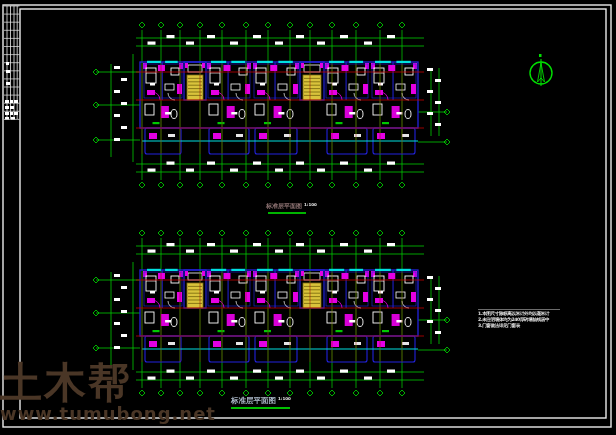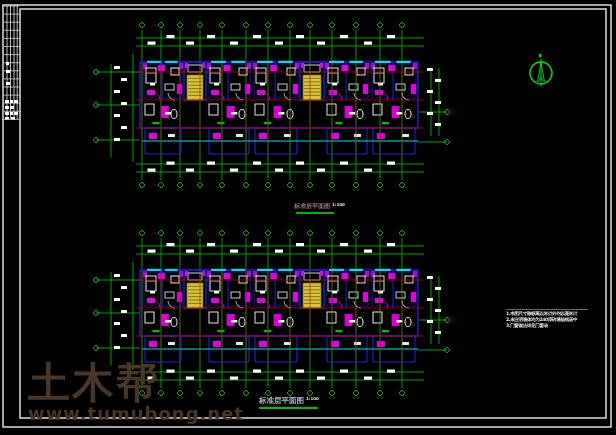--- a/index.html
+++ b/index.html
@@ -1,19 +1,19 @@
 <!DOCTYPE html>
 <html><head>
 <meta charset="utf-8">
 <style>
   html,body{margin:0;padding:0;background:#000;}
   #sheet{position:relative;width:616px;height:435px;background:#000;overflow:hidden;
          font-family:"DejaVu Sans","Liberation Sans",sans-serif;}
   #cad{position:absolute;left:0;top:0;}
-  .overlay{position:absolute;line-height:1;white-space:nowrap;margin-left:28px;}
+  .overlay{position:absolute;line-height:1;white-space:nowrap;}
   .plan-label{font-weight:bold;letter-spacing:0;}
   .plan-label .sup{font-size:4px;color:#e8e8e8;vertical-align:top;margin-left:2px;}
   #plan-label-top{left:266px;top:203px;font-size:6px;color:#8f7474;}
   #plan-label-top .ul{position:absolute;left:2px;top:9px;width:38px;height:1.6px;background:#00b400;}
   #plan-label-bottom{left:231px;top:397px;font-size:7.5px;color:#a9b6c6;}
   #plan-label-bottom .ul{position:absolute;left:0px;top:10px;width:59px;height:2px;background:#00c000;}
   #notes-block{left:478px;top:309px;color:#e6e6e6;font-size:4.6px;font-weight:bold;letter-spacing:-0.4px;}
   #notes-block .nline{display:block;margin-bottom:1.2px;}
   #notes-block .rule{display:block;width:82px;height:1px;background:#6b6b6b;margin-bottom:2px;}
   #watermark{left:0px;top:362px;color:#4a3626;}

